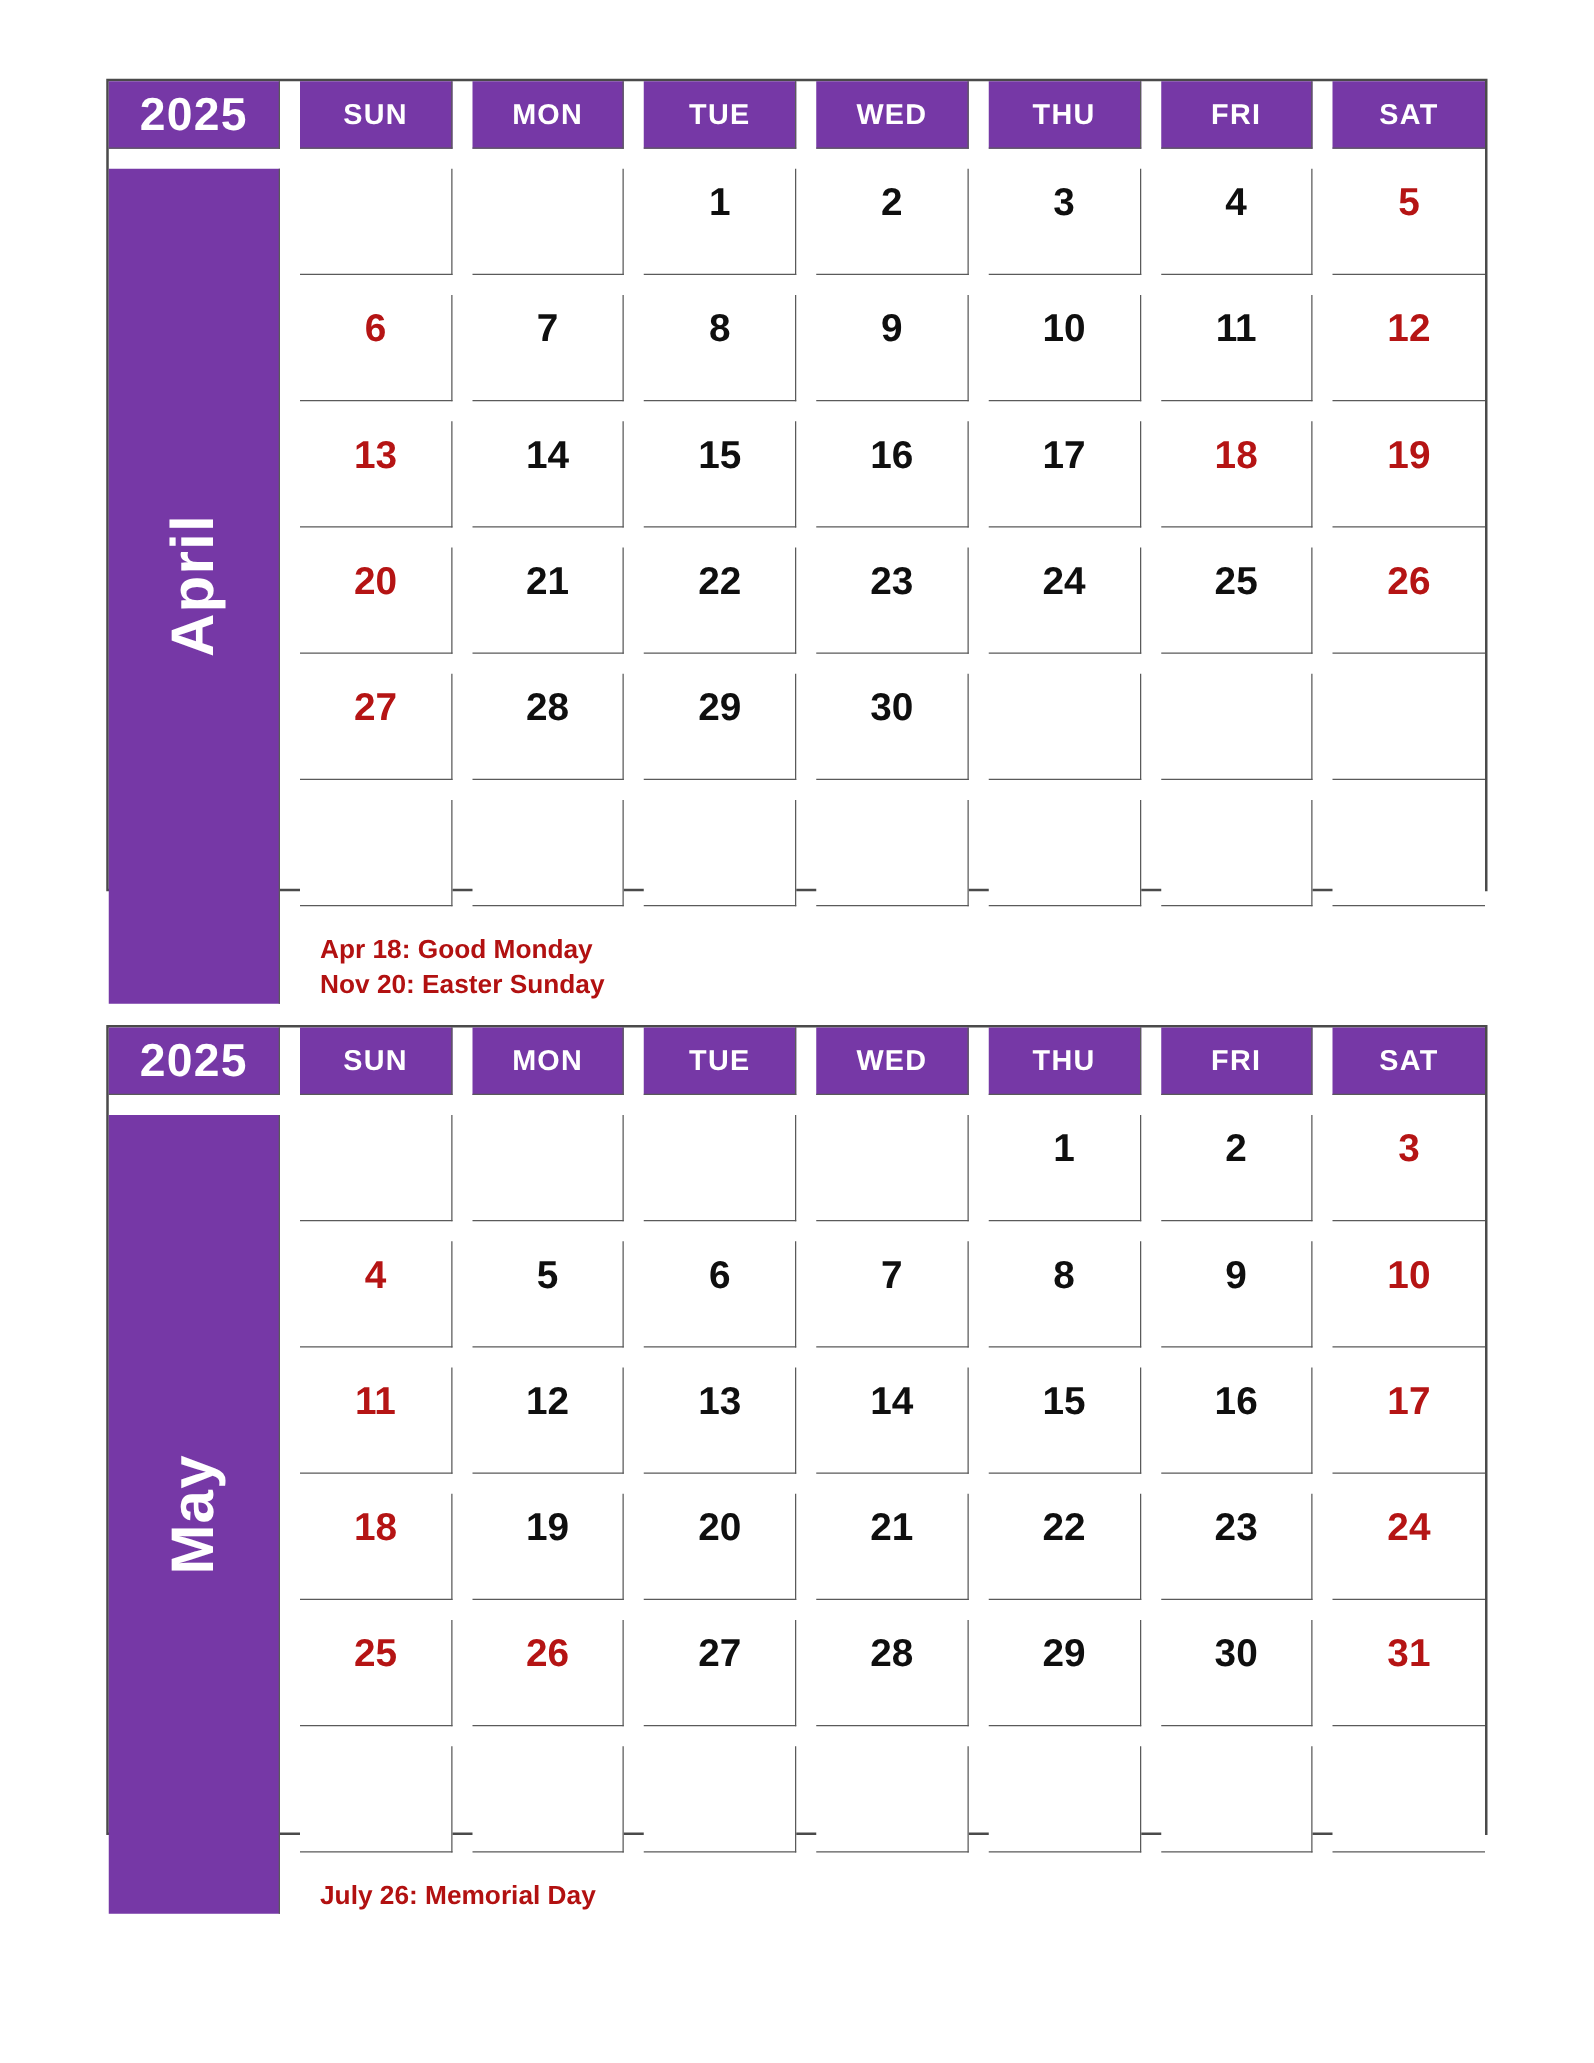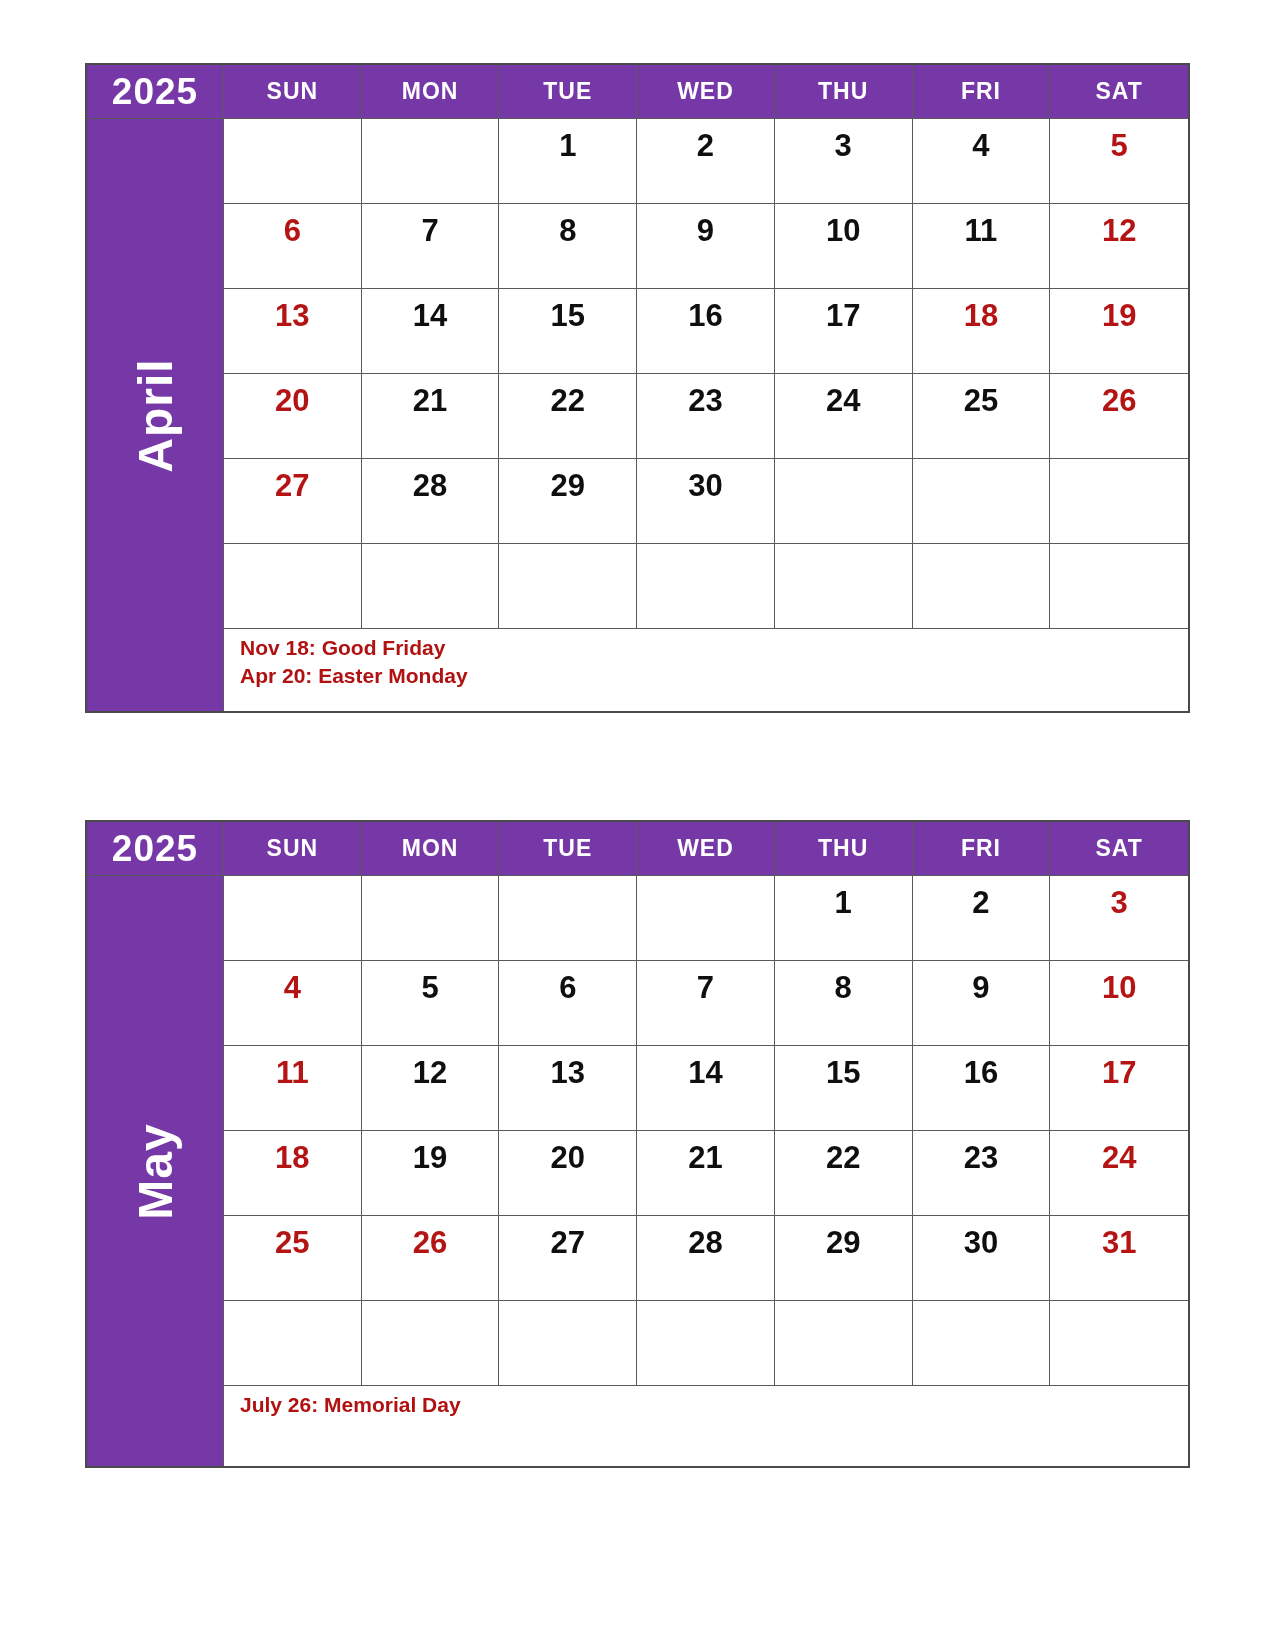--- a/index.html
+++ b/index.html
@@ -22,20 +22,21 @@
   .calendar{
     position:absolute;
     left:85px;
     width:1105px;
     box-sizing:border-box;
     border:2px solid var(--outer-border);
     display:grid;
     grid-template-columns:137px repeat(7,1fr);
     grid-template-rows:54px repeat(6,85px) 1fr;
     background:#ffffff;
+    gap:16px;
   }
   .cal-april{top:63px;height:650px;}
   .cal-may{top:820px;height:648px;}
   .hdr{
     background:var(--purple);
     color:#ffffff;
     font-weight:bold;
     display:flex;align-items:center;justify-content:center;
     border-right:1px solid var(--grid-line);
     border-bottom:1px solid var(--grid-line);
@@ -106,22 +107,22 @@
     <div class="hdr dow">MON</div>
     <div class="hdr dow">TUE</div>
     <div class="hdr dow">WED</div>
     <div class="hdr dow">THU</div>
     <div class="hdr dow">FRI</div>
     <div class="hdr dow last-col">SAT</div>
     <div class="monthbar">
       <span class="vtext">April</span>
     </div>
     <div class="notes">
-        <div>Nov 18: Good Friday</div>
-        <div>Apr 20: Easter Monday</div>
+        <div>Apr 18: Good Monday</div>
+        <div>Nov 20: Easter Sunday</div>
       </div>
   <div class="datecell" style="grid-area: 2 / 2;"></div>
       <div class="datecell" style="grid-area: 2 / 3;"></div>
       <div class="datecell" style="grid-area: 2 / 4;">
         <span class="">1</span>
       </div>
       <div class="datecell" style="grid-area: 2 / 5;">
         <span class="">2</span>
       </div>
       <div class="datecell" style="grid-area: 2 / 6;">

